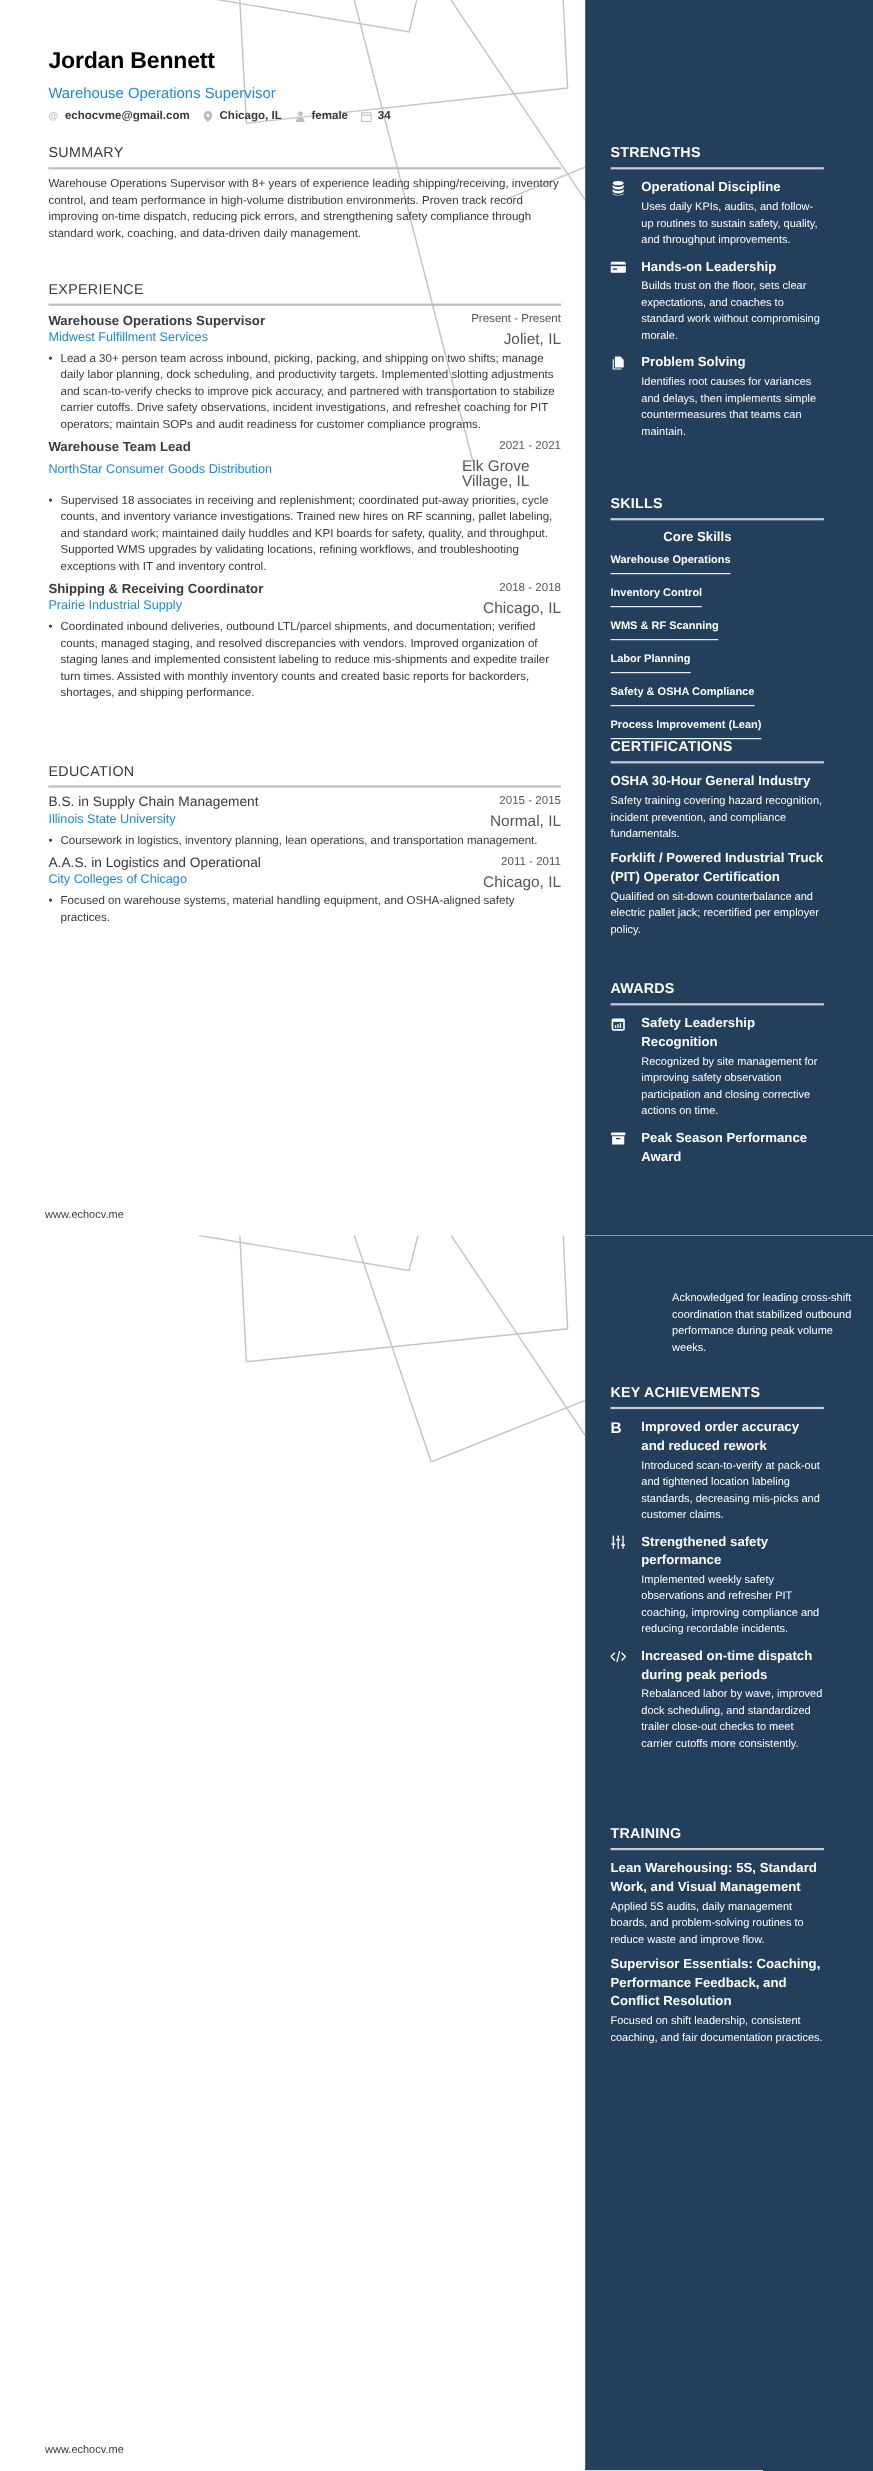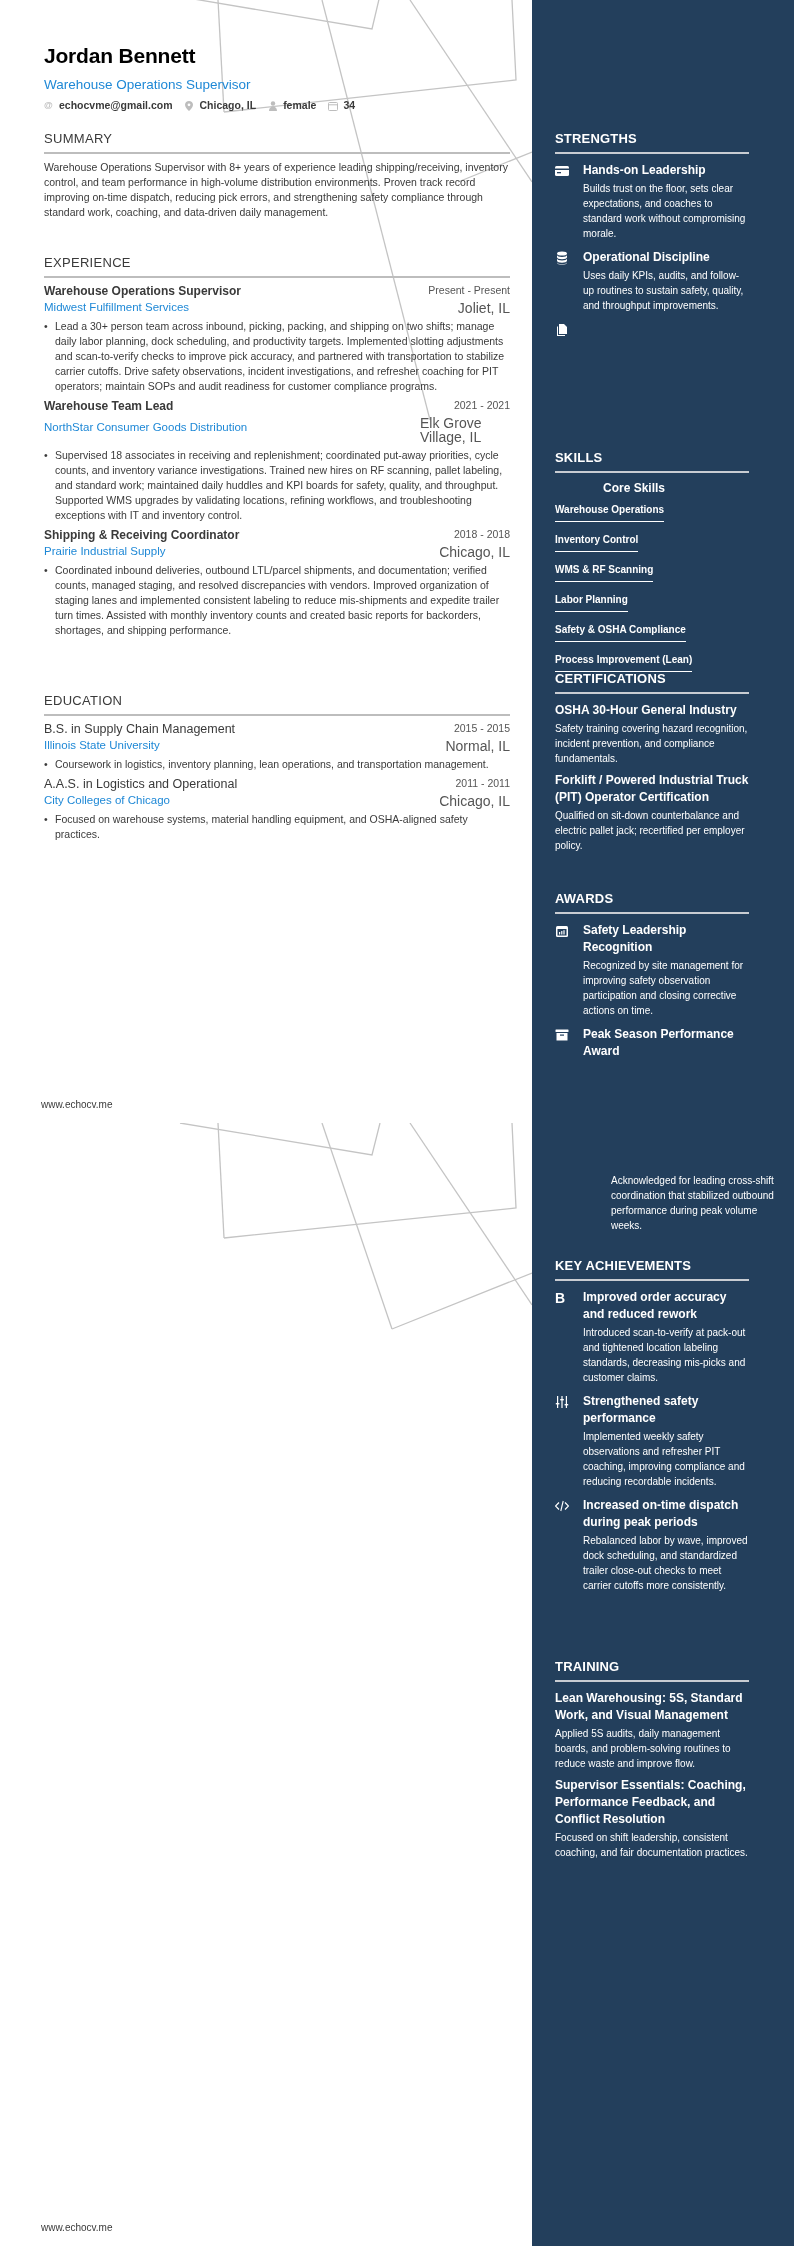--- a/index.html
+++ b/index.html
@@ -181,46 +181,50 @@
           </ul>
       </div>
     </section>
   </div>
 
   <div class="side">
     <section style="position:absolute; top:131px; width:194px;">
       <div class="s-title">STRENGTHS</div>
       <div class="s-item">
         <div class="s-icon"><svg viewBox="0 0 14 14">
-              <rect x="0" y="2" width="14" height="10" rx="1.5"></rect>
-              <rect x="0" y="4.5" width="14" height="1.5" fill="#233f5c"></rect>
-              <rect x="2" y="8" width="4" height="1.3" fill="#233f5c"></rect>
-            </svg></div>
-        <div>
-          <div class="s-head">Hands-on Leadership</div>
-          <div class="s-desc">Builds trust on the floor, sets clear expectations, and coaches to standard work without compromising morale.</div>
-        </div>
-      </div>
-      <div class="s-item">
-        <div class="s-icon"><svg viewBox="0 0 14 14">
               <ellipse cx="7" cy="2.5" rx="5" ry="2"></ellipse>
               <path d="M2 4v2.2c0 1.1 2.2 2 5 2s5-.9 5-2V4c0 1.1-2.2 2-5 2S2 5.1 2 4z"></path>
               <path d="M2 7.6v2.2c0 1.1 2.2 2 5 2s5-.9 5-2V7.6c0 1.1-2.2 2-5 2s-5-.9-5-2z"></path>
               <path d="M2 11.2v.6c0 1.1 2.2 2 5 2s5-.9 5-2v-.6c0 1.1-2.2 2-5 2s-5-.9-5-2z"></path>
             </svg></div>
         <div>
           <div class="s-head">Operational Discipline</div>
           <div class="s-desc">Uses daily KPIs, audits, and follow-up routines to sustain safety, quality, and throughput improvements.</div>
         </div>
       </div>
       <div class="s-item">
         <div class="s-icon"><svg viewBox="0 0 14 14">
+              <rect x="0" y="2" width="14" height="10" rx="1.5"></rect>
+              <rect x="0" y="4.5" width="14" height="1.5" fill="#233f5c"></rect>
+              <rect x="2" y="8" width="4" height="1.3" fill="#233f5c"></rect>
+            </svg></div>
+        <div>
+          <div class="s-head">Hands-on Leadership</div>
+          <div class="s-desc">Builds trust on the floor, sets clear expectations, and coaches to standard work without compromising morale.</div>
+        </div>
+      </div>
+      <div class="s-item">
+        <div class="s-icon"><svg viewBox="0 0 14 14">
               <path d="M4 1h5l3 3v7H4z"></path>
               <path d="M2 3.5h1V12h7v1H2z"></path>
             </svg></div>
+        <div>
+          <div class="s-head">Problem Solving</div>
+          <div class="s-desc">Identifies root causes for variances and delays, then implements simple countermeasures that teams can maintain.</div>
+        </div>
       </div>
     </section>
 
     <section style="position:absolute; top:450px; width:194px;">
       <div class="s-title">SKILLS</div>
       <div class="skill-group">Core Skills</div>
       <div><span class="skill">Warehouse Operations</span></div>
       <div><span class="skill">Inventory Control</span></div>
       <div><span class="skill">WMS &amp; RF Scanning</span></div>
       <div><span class="skill">Labor Planning</span></div>

